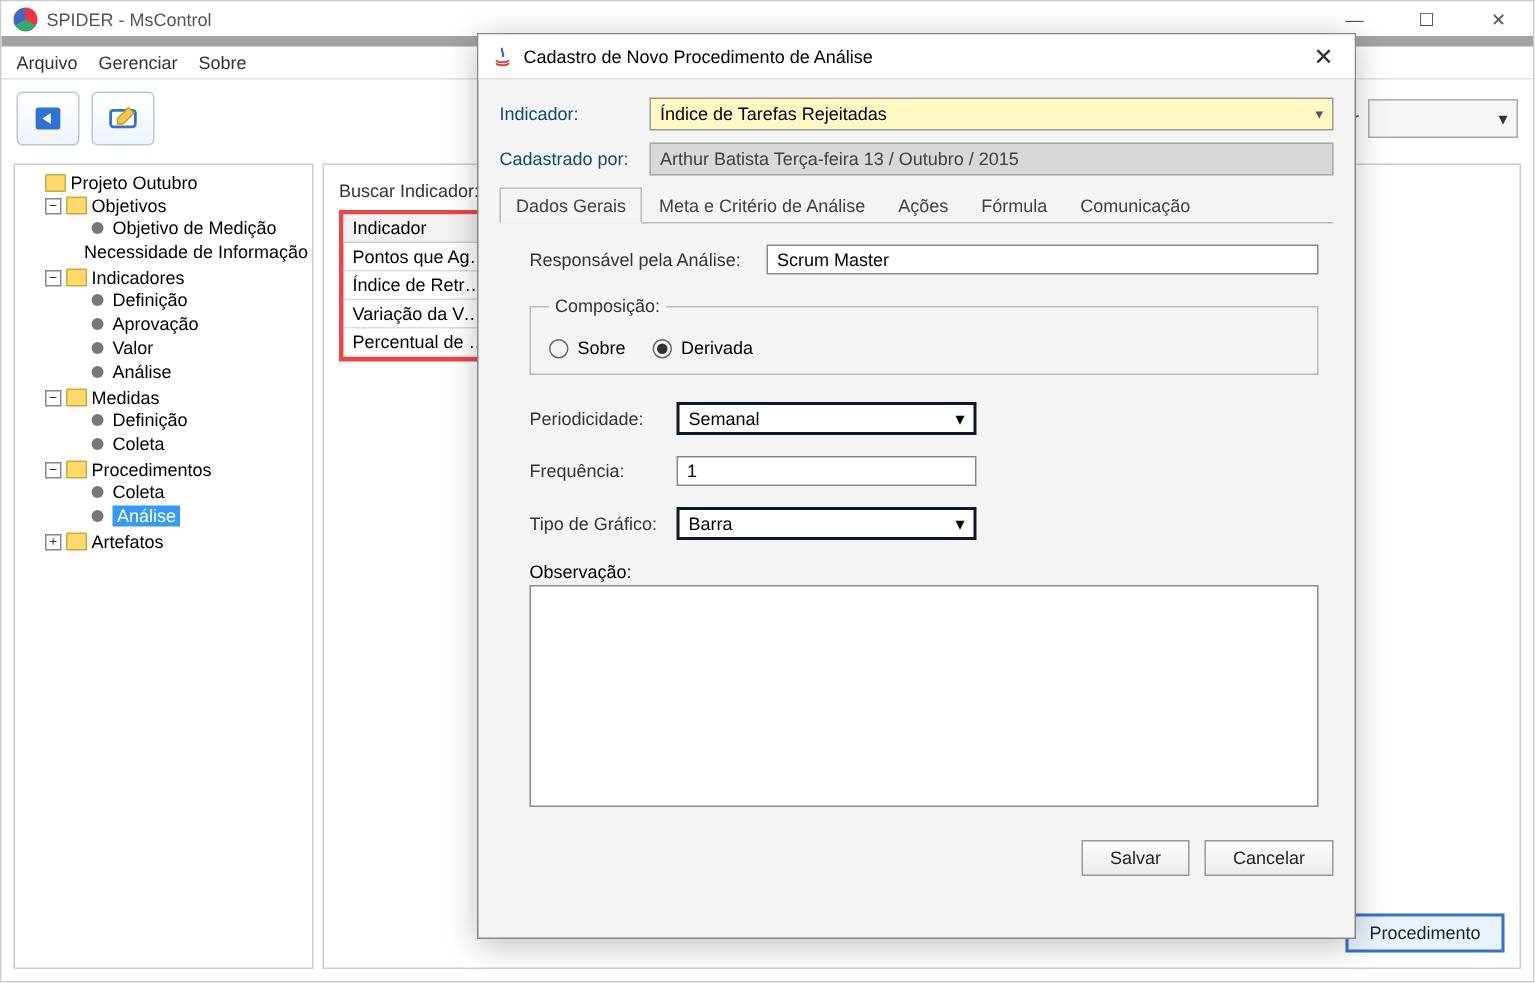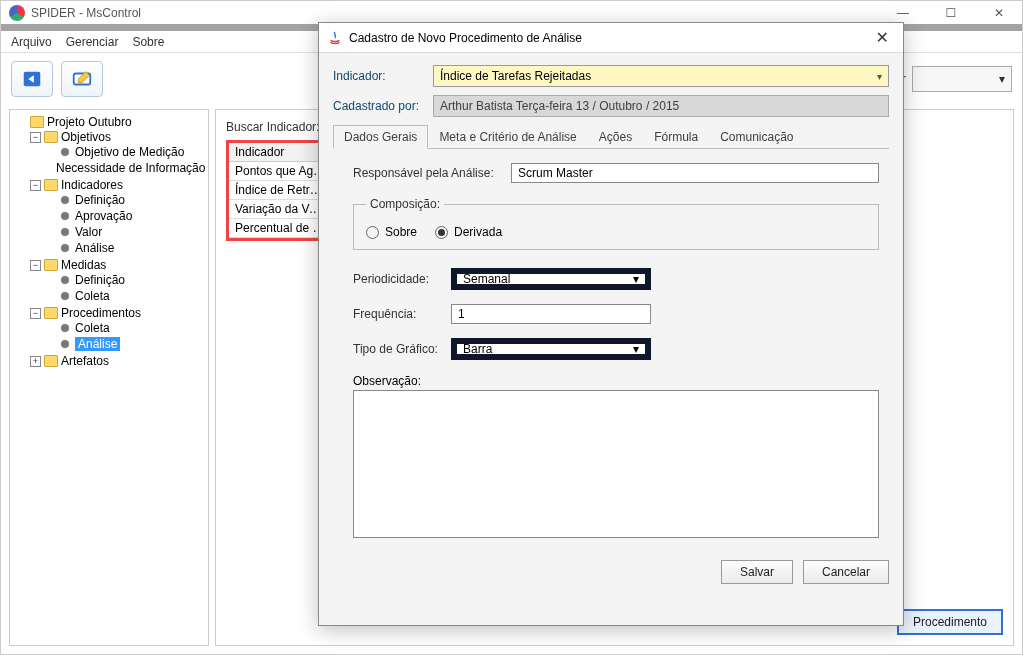--- a/index.html
+++ b/index.html
@@ -54,21 +54,21 @@
 
 .tabs { display:flex; border-bottom: 1px solid #bbb; margin-top: 4px; }
 .tab { padding: 4px 10px; color:#404040; border: 1px solid transparent; border-bottom: none; cursor:default;text-align:right; }
 .tab.active { background:#f4f4f4; border-color:#bbb; border-bottom: 1px solid #f4f4f4; margin-bottom: -1px; }
 
 .tab-body { padding: 14px 10px 10px 20px; }
 .field-row { display:flex; align-items:center; margin-bottom: 14px; gap: 8px; }
 .field-row > label { width: 150px; color:#333; }
 .field-row .txt { height: 20px; border: 1px solid #888; background:#fff; padding: 0 6px; }
 .field-row .wfull { flex: 1; }
-.combo2 { width: 200px; height: 22px; border: 6px solid #0f172a; background:#fff; display:flex; align-items:center; justify-content:space-between; padding: 0 6px; }
+.combo2 { width: 200px; height: 22px; border: 2px solid #0f172a; background:#fff; display:flex; align-items:center; justify-content:space-between; padding: 0 6px; }
 .fieldset { border: 1px solid #bbb; padding: 8px 12px 10px 12px; margin-bottom: 18px; }
 .fieldset legend { padding: 0 4px; color:#333; }
 .radio-row { display:flex; align-items:center; gap: 18px; padding-top: 6px; }
 .radio { width:13px; height:13px; border:1px solid #666; border-radius:50%; display:inline-flex; align-items:center; justify-content:center; }
 .radio.sel::after { content:""; width:7px; height:7px; background:#333; border-radius:50%; }
 .obsbox { width: 100%; height: 148px; border: 1px solid #888; background:#fff; margin-top: 2px; }
 
 .dlg-buttons { display:flex; justify-content:flex-end; gap: 10px; padding: 0 14px 10px 0; }
 .dlg-btn { border: 1px solid #999; background: linear-gradient(#fdfdfd,#ebebeb); padding: 4px 18px; color:#222; }
 

